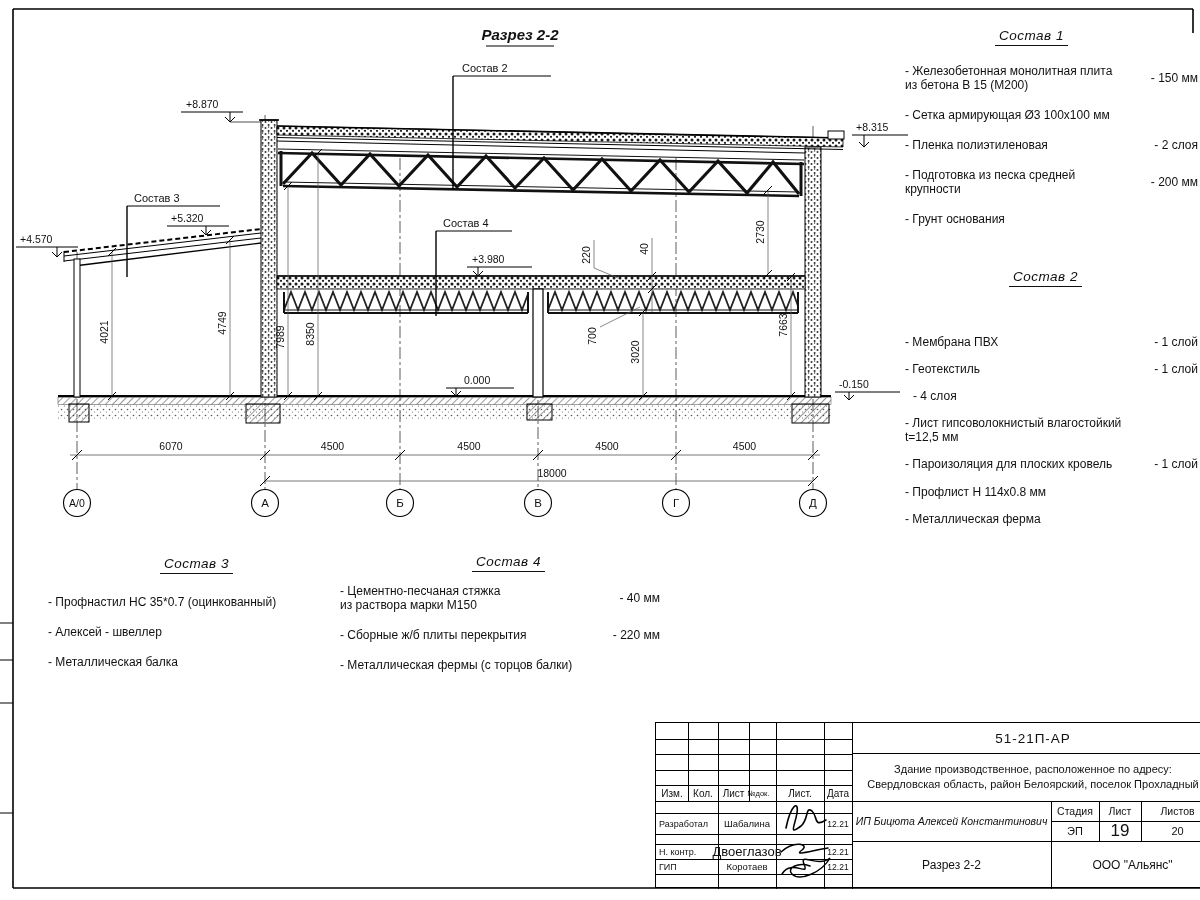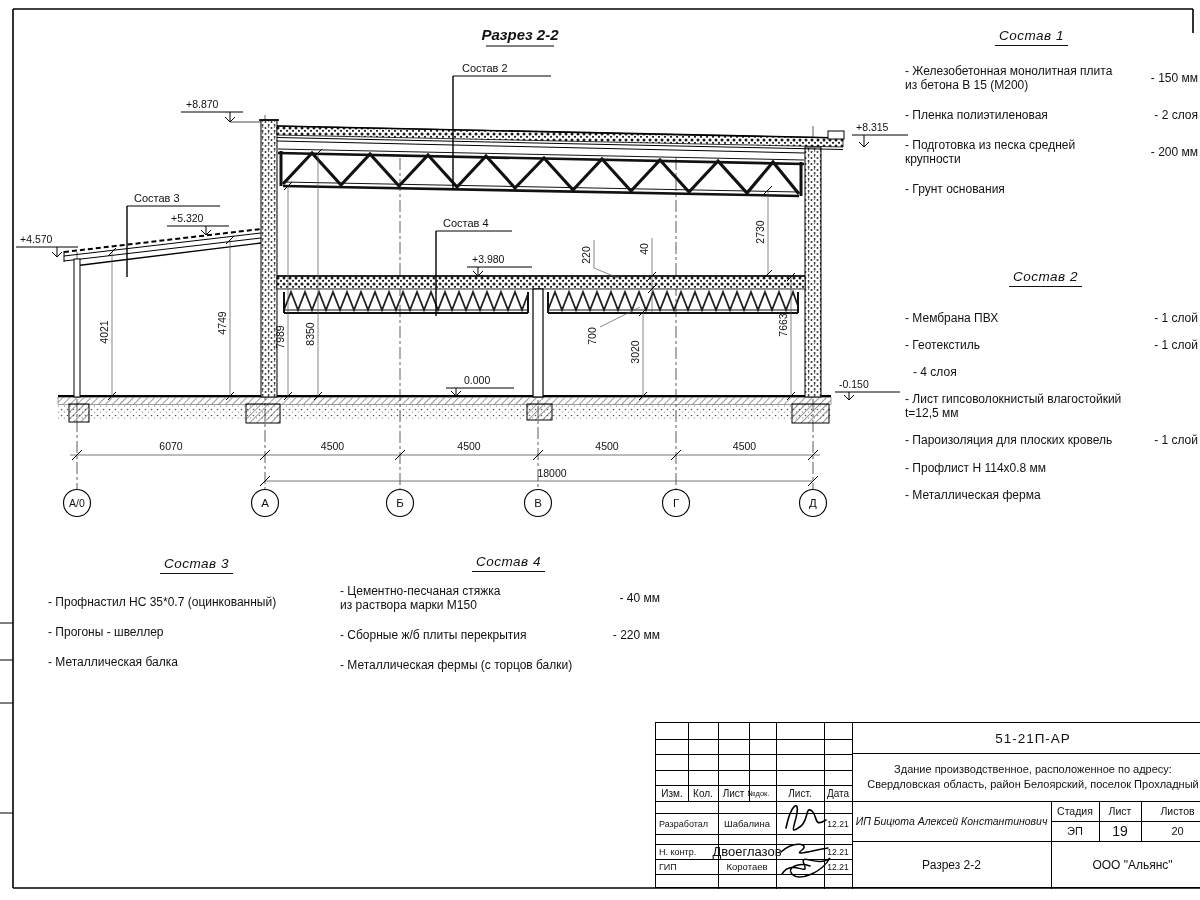--- a/index.html
+++ b/index.html
@@ -14,21 +14,21 @@
   .comp-title{
     font-style:italic;font-size:13.5px;width:max-content;
     padding:0 4px 2px 4px;border-bottom:1.2px solid #111;letter-spacing:.5px;
   }
   .comp-list{margin-top:18px;}
   .comp-row{
     display:flex;justify-content:space-between;align-items:center;
     font-size:12px;line-height:14px;margin-bottom:16px;white-space:pre-line;
   }
   .comp-value{white-space:nowrap;padding-left:8px;}
-  #comp-2 .comp-list{margin-top:24px;}
+  #comp-2 .comp-list{margin-top:48px;}
   #comp-2 .comp-row{margin-bottom:13px;}
   #comp-2 .comp-row:nth-child(6){margin-top:14px;}
   #comp-3 .comp-list{margin-top:21px;}
   #comp-4 .comp-list{margin-top:12px;}
   
   #title-block{
     position:absolute;left:655px;top:722px;width:558px;height:166px;
     border:1.6px solid #000;z-index:3;background:#fff;box-sizing:border-box;
   }
   .tb-cell{position:absolute;display:flex;align-items:center;justify-content:center;
@@ -299,20 +299,21 @@
     <text x="520" y="40" text-anchor="middle" font-size="15" font-style="italic" font-weight="bold" fill="#111">Разрез 2-2</text>
     <line x1="486" y1="46" x2="554" y2="46" stroke="#000" stroke-width="1.2"></line>
   </g>
 </svg>
 
 <div class="comp-block" id="comp-1" style="left:905px;top:28px;width:293px">
   <div class="comp-title" style="margin-left:90px">Состав 1</div>
   <div class="comp-list">
       <div class="comp-row"><div class="comp-text">- Железобетонная  монолитная плита
   из бетона В 15 (М200)</div><div class="comp-value">- 150 мм</div></div>
+      <div class="comp-row"><div class="comp-text">- Сетка армирующая Ø3 100х100 мм</div></div>
       <div class="comp-row"><div class="comp-text">- Пленка полиэтиленовая</div><div class="comp-value">-  2 слоя</div></div>
       <div class="comp-row"><div class="comp-text">- Подготовка из песка средней
   крупности</div><div class="comp-value">- 200 мм</div></div>
       <div class="comp-row"><div class="comp-text">- Грунт основания</div></div>
     </div>
 </div>
 
 <div class="comp-block" id="comp-2" style="left:905px;top:269px;width:293px">
   <div class="comp-title" style="margin-left:104px">Состав 2</div>
   <div class="comp-list">
@@ -324,21 +325,21 @@
       <div class="comp-row"><div class="comp-text">- Пароизоляция для плоских кровель</div><div class="comp-value">- 1 слой</div></div>
       <div class="comp-row"><div class="comp-text">- Профлист Н 114х0.8 мм</div></div>
       <div class="comp-row"><div class="comp-text">- Металлическая ферма</div></div>
     </div>
 </div>
 
 <div class="comp-block" id="comp-3" style="left:48px;top:556px;width:268px">
   <div class="comp-title" style="margin-left:112px">Состав 3</div>
   <div class="comp-list">
       <div class="comp-row"><div class="comp-text">- Профнастил НС 35*0.7 (оцинкованный)</div></div>
-      <div class="comp-row"><div class="comp-text">- Прогоны - швеллер</div></div>
+      <div class="comp-row"><div class="comp-text">- Алексей - швеллер</div></div>
       <div class="comp-row"><div class="comp-text">- Металлическая балка</div></div>
     </div>
 </div>
 
 <div class="comp-block" id="comp-4" style="left:340px;top:554px;width:320px">
   <div class="comp-title" style="margin-left:132px">Состав 4</div>
   <div class="comp-list">
       <div class="comp-row"><div class="comp-text">- Цементно-песчаная стяжка
   из раствора марки М150</div><div class="comp-value">- 40 мм</div></div>
       <div class="comp-row"><div class="comp-text">- Сборные ж/б плиты перекрытия</div><div class="comp-value">- 220 мм</div></div>
@@ -392,21 +393,21 @@
   <div class="tb-cell" style="left:168px;top:136px;width:28px;height:15px;font-size:8.5px">12.21</div>
 
   <div class="tb-cell" style="left:196px;top:0;width:362px;height:30px;font-size:13.5px;letter-spacing:1px">51-21П-АР</div>
   <div class="tb-cell" style="left:196px;top:30px;width:362px;height:48px;font-size:11px;line-height:15px;padding:0 10px">Здание производственное, расположенное по адресу: Свердловская область, район Белоярский, поселок Прохладный</div>
   <div class="tb-cell" style="left:196px;top:78px;width:199px;height:40px;font-size:10.5px;font-style:italic">ИП Бицюта Алексей Константинович</div>
 
   <div class="tb-cell" style="left:395px;top:78px;width:48px;height:20px;font-size:10.5px">Стадия</div>
   <div class="tb-cell" style="left:443px;top:78px;width:42px;height:20px;font-size:10.5px">Лист</div>
   <div class="tb-cell" style="left:485px;top:78px;width:73px;height:20px;font-size:10.5px">Листов</div>
   <div class="tb-cell" style="left:395px;top:98px;width:48px;height:20px;font-size:11px">ЭП</div>
-  <div class="tb-cell" style="left:443px;top:98px;width:42px;height:20px;font-size:14px">19</div>
+  <div class="tb-cell" style="left:443px;top:98px;width:42px;height:20px;font-size:17px">19</div>
   <div class="tb-cell" style="left:485px;top:98px;width:73px;height:20px;font-size:11px">20</div>
 
   <div class="tb-cell" style="left:196px;top:118px;width:199px;height:48px;font-size:12px">Разрез 2-2</div>
   <div class="tb-cell" style="left:395px;top:118px;width:163px;height:48px;font-size:12px">ООО "Альянс"</div>
 </div>
 
 <svg class="sig-svg" style="left:778px;top:798px" width="52" height="42">
   <path d="M8,30 C13,6 21,2 19,15 C17,28 10,38 23,28 C31,21 27,8 34,13 C40,18 35,30 48,22" fill="none" stroke="#000" stroke-width="1.6" stroke-linecap="round"></path>
 </svg>
 <svg class="sig-svg" style="left:776px;top:838px" width="58" height="48">

